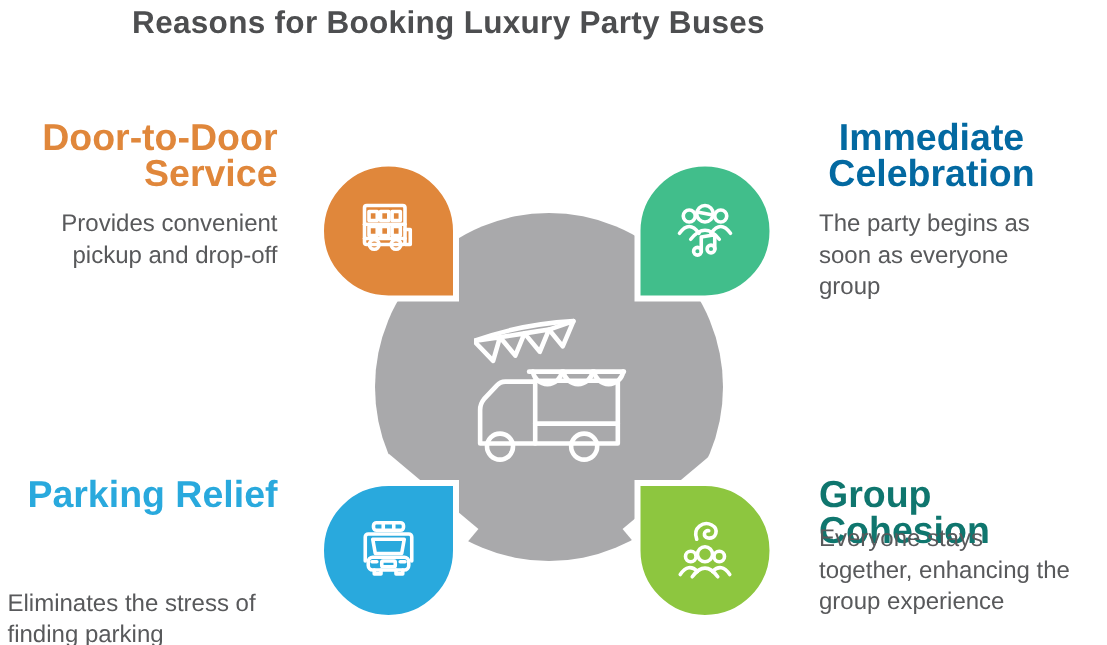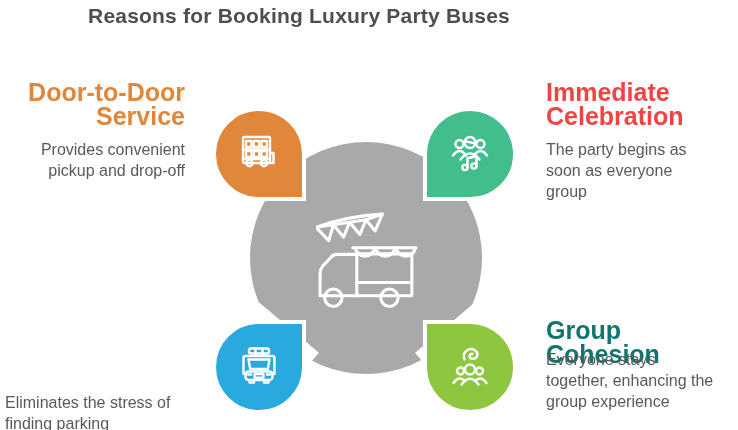--- a/index.html
+++ b/index.html
@@ -148,21 +148,22 @@
         <path d="M7.5 40 q5.5 -8 11.5 -2"></path>
         <path d="M29 38 q6 -6 11.5 2"></path>
         <path d="M15.5 41.5 q8.5 -11.5 17 0"></path>
       </g>
     </svg>
   </div>
 
   <h2 class="item-title t-tl" style="color: rgb(224, 135, 59);">Door-to-Door Service</h2>
   <p class="item-desc d-tl" style="color: rgb(88, 89, 91);">Provides convenient pickup and drop-off</p>
 
-  <h2 class="item-title t-tr" style="color: #ef4444;">Immediate Celebration</h2>
+  <h2 class="item-title t-tr" style="color: #0369a1; text-align: center;">Immediate Celebration</h2>
   <p class="item-desc d-tr" style="color: rgb(88, 89, 91);">The party begins as soon as everyone group</p>
 
+  <h2 class="item-title t-bl" style="color: rgb(41, 169, 221);">Parking Relief</h2>
   <p class="item-desc d-bl" style="color: rgb(88, 89, 91);">Eliminates the stress of finding parking</p>
 
   <h2 class="item-title t-br" style="color: #0f766e;">Group Cohesion</h2>
   <p class="item-desc d-br" style="color: rgb(88, 89, 91);">Everyone stays together, enhancing the group experience</p>
 
 </div>
 
 </body></html>

